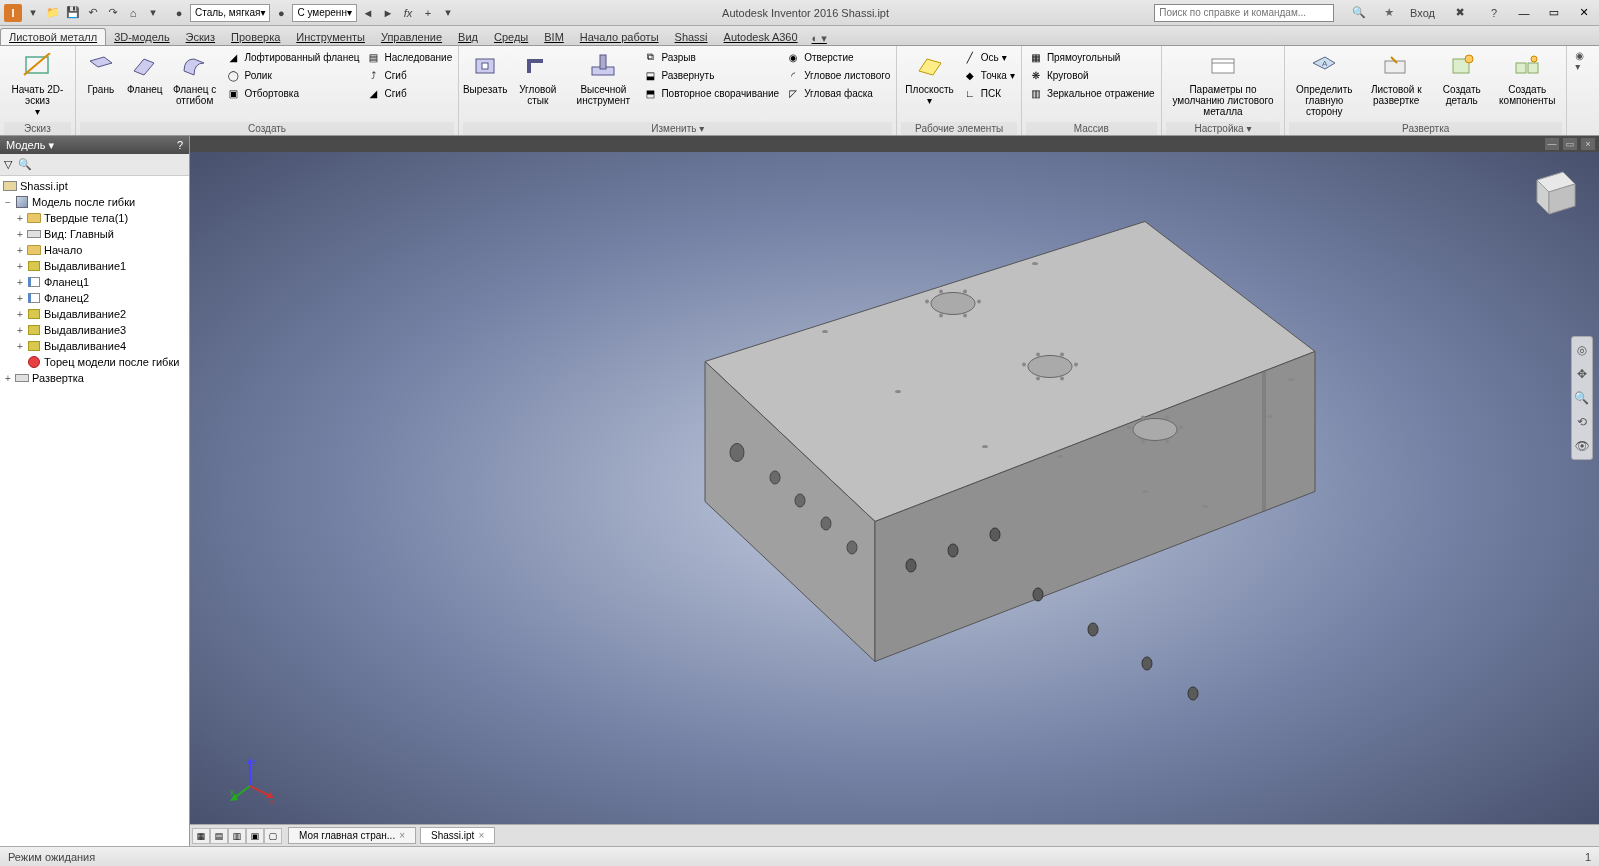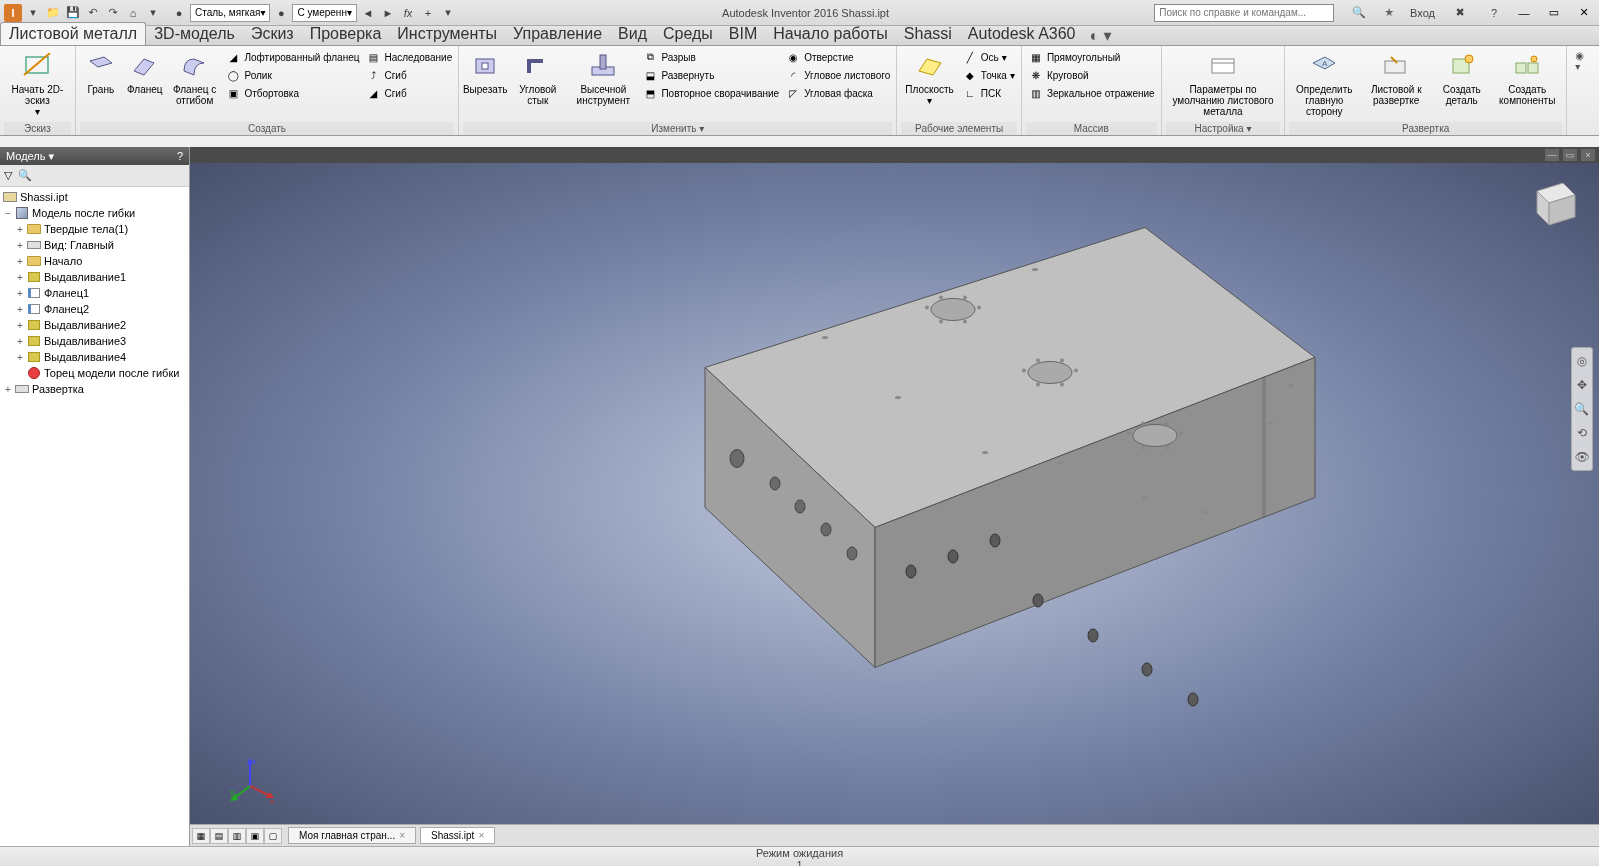--- a/index.html
+++ b/index.html
@@ -11,38 +11,38 @@
 .app-icon { width: 18px; height: 18px; background: #d97a2b; border-radius: 2px; display: flex; align-items: center; justify-content: center; color: white; font-weight: bold; font-size: 11px; }
 .qat-btn { width: 18px; height: 18px; display: flex; align-items: center; justify-content: center; cursor: pointer; font-size: 11px; color: #444; }
 .titlebar-mat { display: flex; align-items: center; background: #fff; border: 1px solid #999; padding: 1px 4px; font-size: 10px; height: 18px; }
 .titlebar-center { flex: 1; text-align: center; color: #444; }
 .titlebar-search { display: flex; align-items: center; gap: 16px; padding-right: 6px; }
 .search-box { width: 180px; height: 18px; border: 1px solid #888; background: #fff; font-size: 10px; padding: 0 4px; color: #999; }
 .win-controls { display: flex; gap: 0; }
 .win-btn { width: 30px; height: 22px; display: flex; align-items: center; justify-content: center; cursor: pointer; font-size: 11px; }
 
 
-.menu-tabs { height: 20px; background: linear-gradient(#e5e5e5, #d5d5d5); display: flex; align-items: flex-end; font-size: 16px; border-bottom: 1px solid #999; }
+.menu-tabs { height: 20px; background: linear-gradient(#e5e5e5, #d5d5d5); display: flex; align-items: flex-end; font-size: 11px; border-bottom: 1px solid #999; text-decoration: underline; }
 .menu-tab { padding: 2px 8px; cursor: pointer; color: #333; }
 .menu-tab.active { background: #f5f5f5; border: 1px solid #999; border-bottom: none; border-radius: 3px 3px 0 0; }
 
 
 .ribbon { height: 90px; background: linear-gradient(#f8f8f8, #e9e9e9); display: flex; border-bottom: 1px solid #999; font-size: 10px; }
 .ribbon-panel { border-right: 1px solid #ccc; display: flex; flex-direction: column; padding: 2px 4px 0 4px; }
 .ribbon-panel-body { flex: 1; display: flex; align-items: flex-start; gap: 2px; }
 .ribbon-panel-label { text-align: center; color: #555; font-size: 10px; padding: 1px 0; background: rgba(0,0,0,0.03); }
 .ribbon-big-btn { display: flex; flex-direction: column; align-items: center; justify-content: flex-start; padding: 2px 4px; cursor: pointer; min-width: 42px; max-width: 70px; text-align: center; line-height: 1.1; }
 .ribbon-big-icon { width: 32px; height: 32px; margin-bottom: 2px; display: flex; align-items: center; justify-content: center; }
 .ribbon-small-row { display: flex; align-items: center; gap: 3px; padding: 1px 2px; cursor: pointer; white-space: nowrap; }
 .ribbon-small-icon { width: 16px; height: 16px; display: flex; align-items: center; justify-content: center; }
 .ribbon-col { display: flex; flex-direction: column; gap: 0; }
 .ribbon-help { margin-left: auto; padding: 4px 8px; color: #555; cursor: pointer; }
 
 
-.main { flex: 1; display: flex; position: relative; overflow: hidden; margin-top: 11px; }
+.main { flex: 1; display: flex; position: relative; overflow: hidden; }
 
 
 .browser { width: 190px; background: #f2f2f2; border-right: 1px solid #999; display: flex; flex-direction: column; font-size: 11px; }
 .browser-header { height: 18px; background: linear-gradient(#6b6b6b, #4a4a4a); color: #fff; display: flex; align-items: center; padding: 0 6px; font-size: 11px; justify-content: space-between; }
 .browser-toolbar { height: 22px; background: #e8e8e8; border-bottom: 1px solid #ccc; display: flex; align-items: center; padding: 0 4px; gap: 6px; }
 .browser-tree { flex: 1; background: #fff; overflow: auto; padding: 2px 0; }
 .tree-item { display: flex; align-items: center; padding: 1px 2px; cursor: pointer; white-space: nowrap; }
 .tree-toggle { width: 12px; font-size: 10px; color: #666; text-align: center; }
 .tree-icon { width: 16px; height: 14px; margin-right: 2px; display: inline-flex; align-items: center; justify-content: center; }
 .tree-indent-1 { padding-left: 14px; }
@@ -65,21 +65,21 @@
 
 .ucs { position: absolute; left: 40px; bottom: 50px; width: 40px; height: 40px; }
 
 
 .bottom-tabs { position: absolute; bottom: 0; left: 0; right: 0; height: 22px; background: #e0e0e0; border-top: 1px solid #aaa; display: flex; align-items: center; font-size: 10px; }
 .bt-icons { display: flex; gap: 0; padding: 0 2px; }
 .bt-icon { width: 18px; height: 16px; border: 1px solid #bbb; background: #f0f0f0; cursor: pointer; font-size: 9px; display: flex; align-items: center; justify-content: center; }
 .bt-tab { padding: 2px 10px; border: 1px solid #aaa; background: #f5f5f5; margin-left: 4px; cursor: pointer; display: flex; align-items: center; gap: 4px; }
 
 
-.statusbar { height: 20px; background: linear-gradient(#f0f0f0, #e0e0e0); border-top: 1px solid #aaa; display: flex; align-items: center; font-size: 11px; padding: 0 8px; justify-content: space-between; color: #444; flex-direction: column; }
+.statusbar { height: 20px; background: linear-gradient(#f0f0f0, #e0e0e0); border-top: 1px solid #aaa; display: flex; align-items: center; font-size: 11px; padding: 0 8px; justify-content: space-between; color: #444; }
 
 
 .ico-box { width: 14px; height: 10px; border: 1px solid #888; background: #e8d8a0; }
 .ico-cube { width: 12px; height: 12px; background: linear-gradient(135deg,#c8d8e8,#8898b8); border: 1px solid #667; }
 .ico-folder { width: 14px; height: 10px; background: #e8c868; border: 1px solid #b89838; border-radius: 1px 1px 0 0; }
 .ico-feat { width: 12px; height: 10px; background: #d8c850; border: 1px solid #a89820; }
 .ico-flange { width: 12px; height: 10px; background: #fff; border: 1px solid #888; border-left: 3px solid #5888c8; }
 .ico-stop { width: 12px; height: 12px; background: #e84040; border-radius: 50%; border: 1px solid #a82020; }
 .ico-flat { width: 14px; height: 8px; background: #e0e0e0; border: 1px solid #888; }
 </style>

